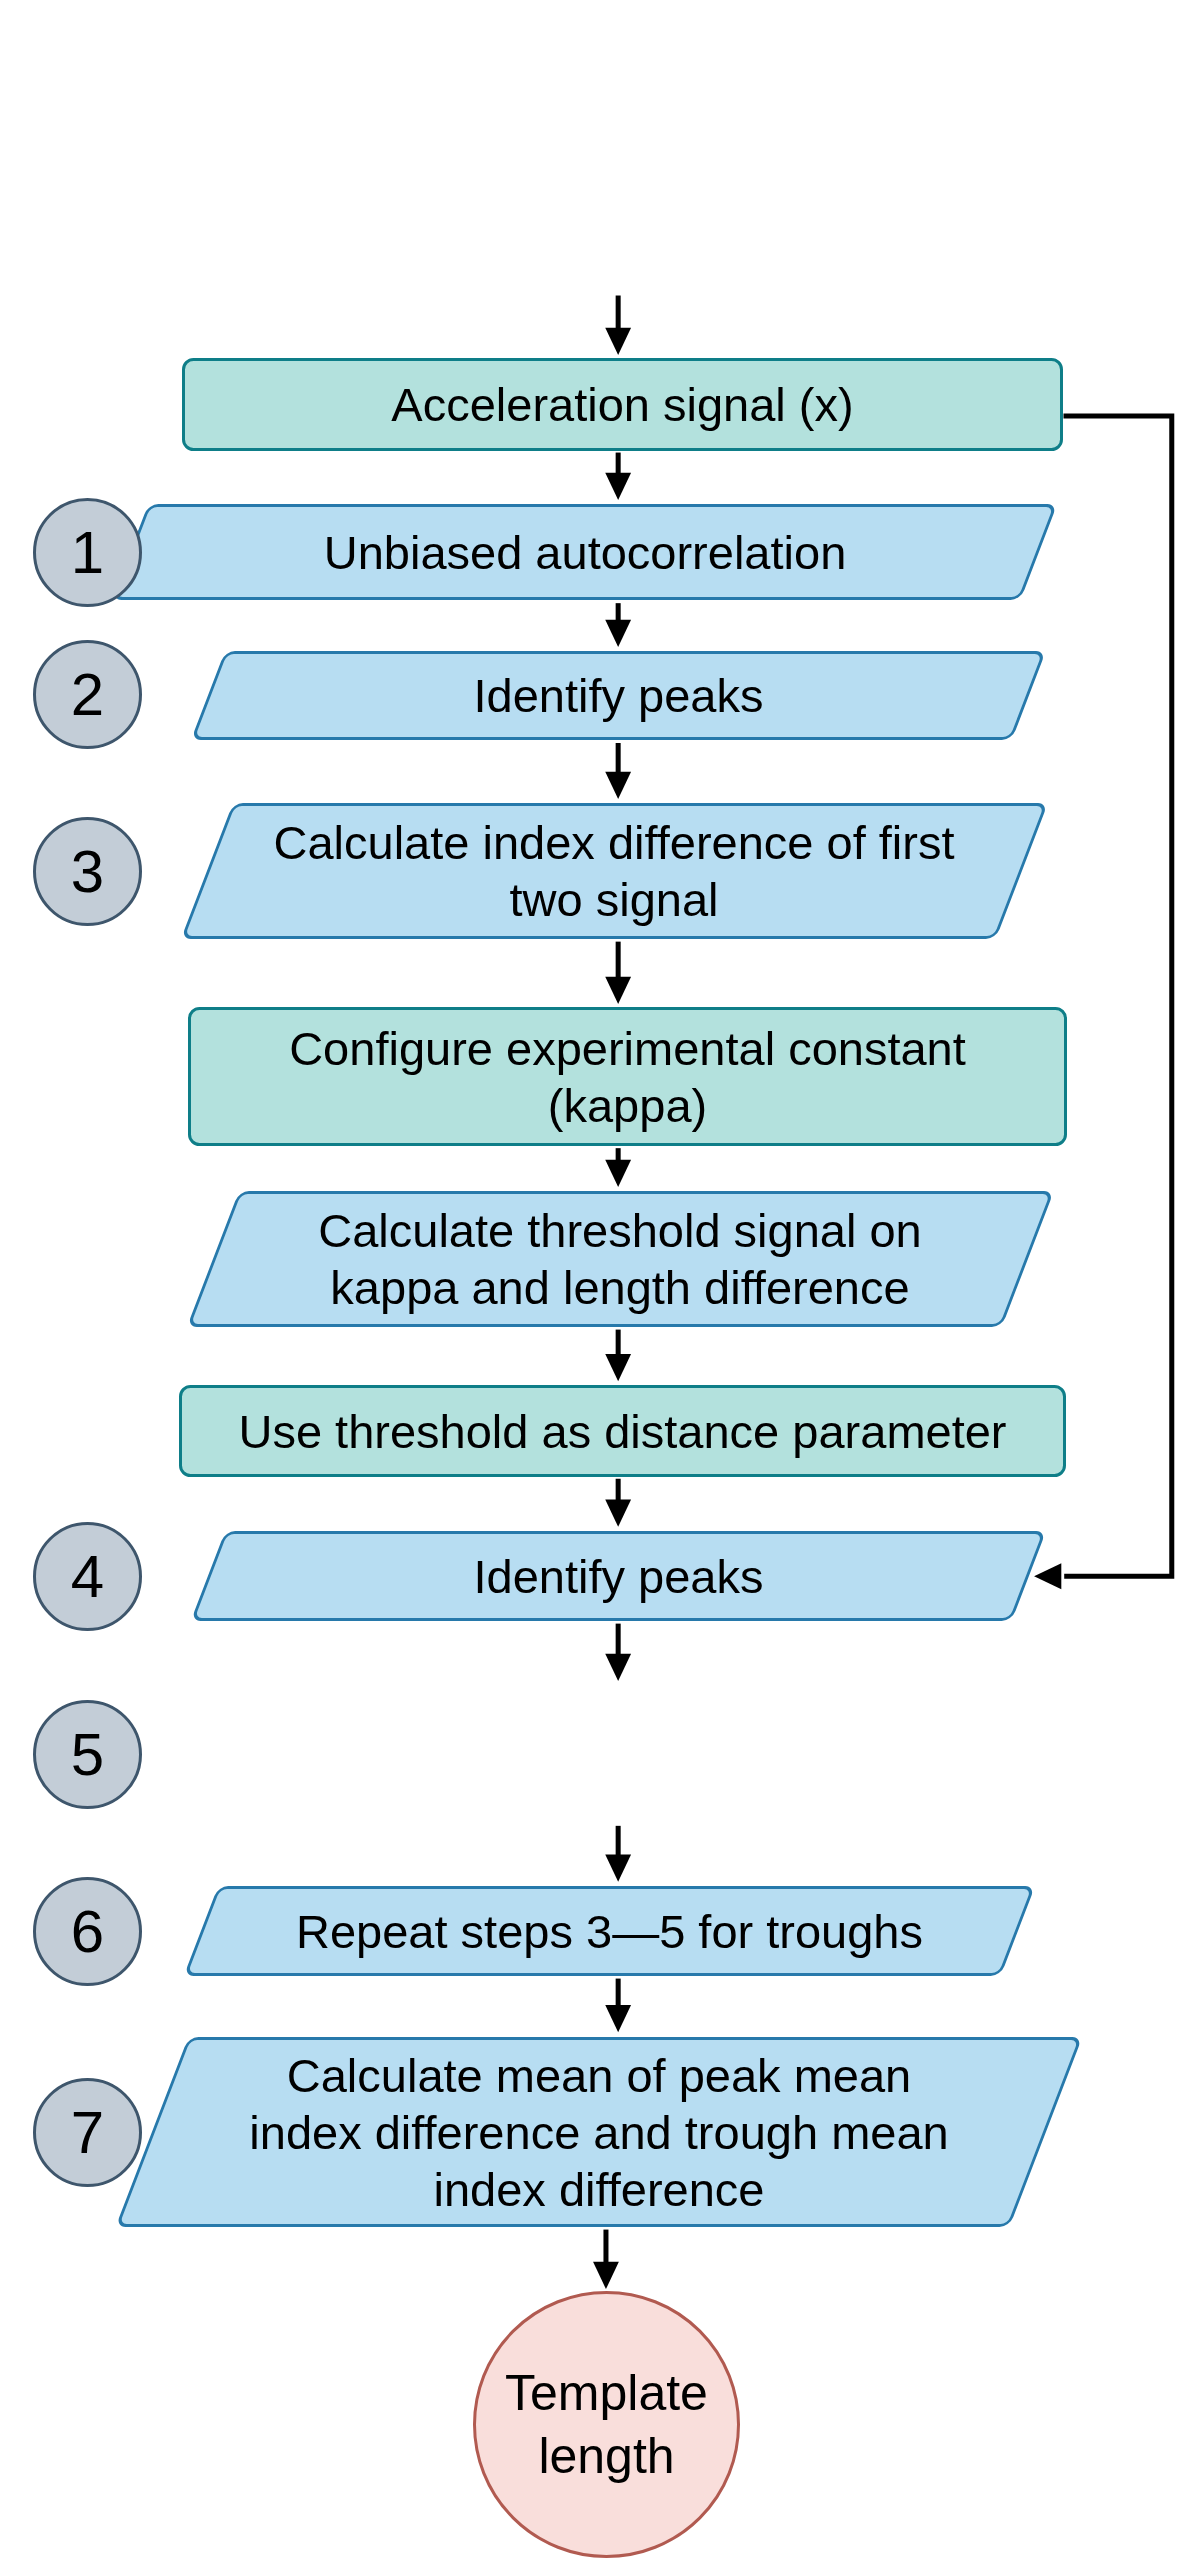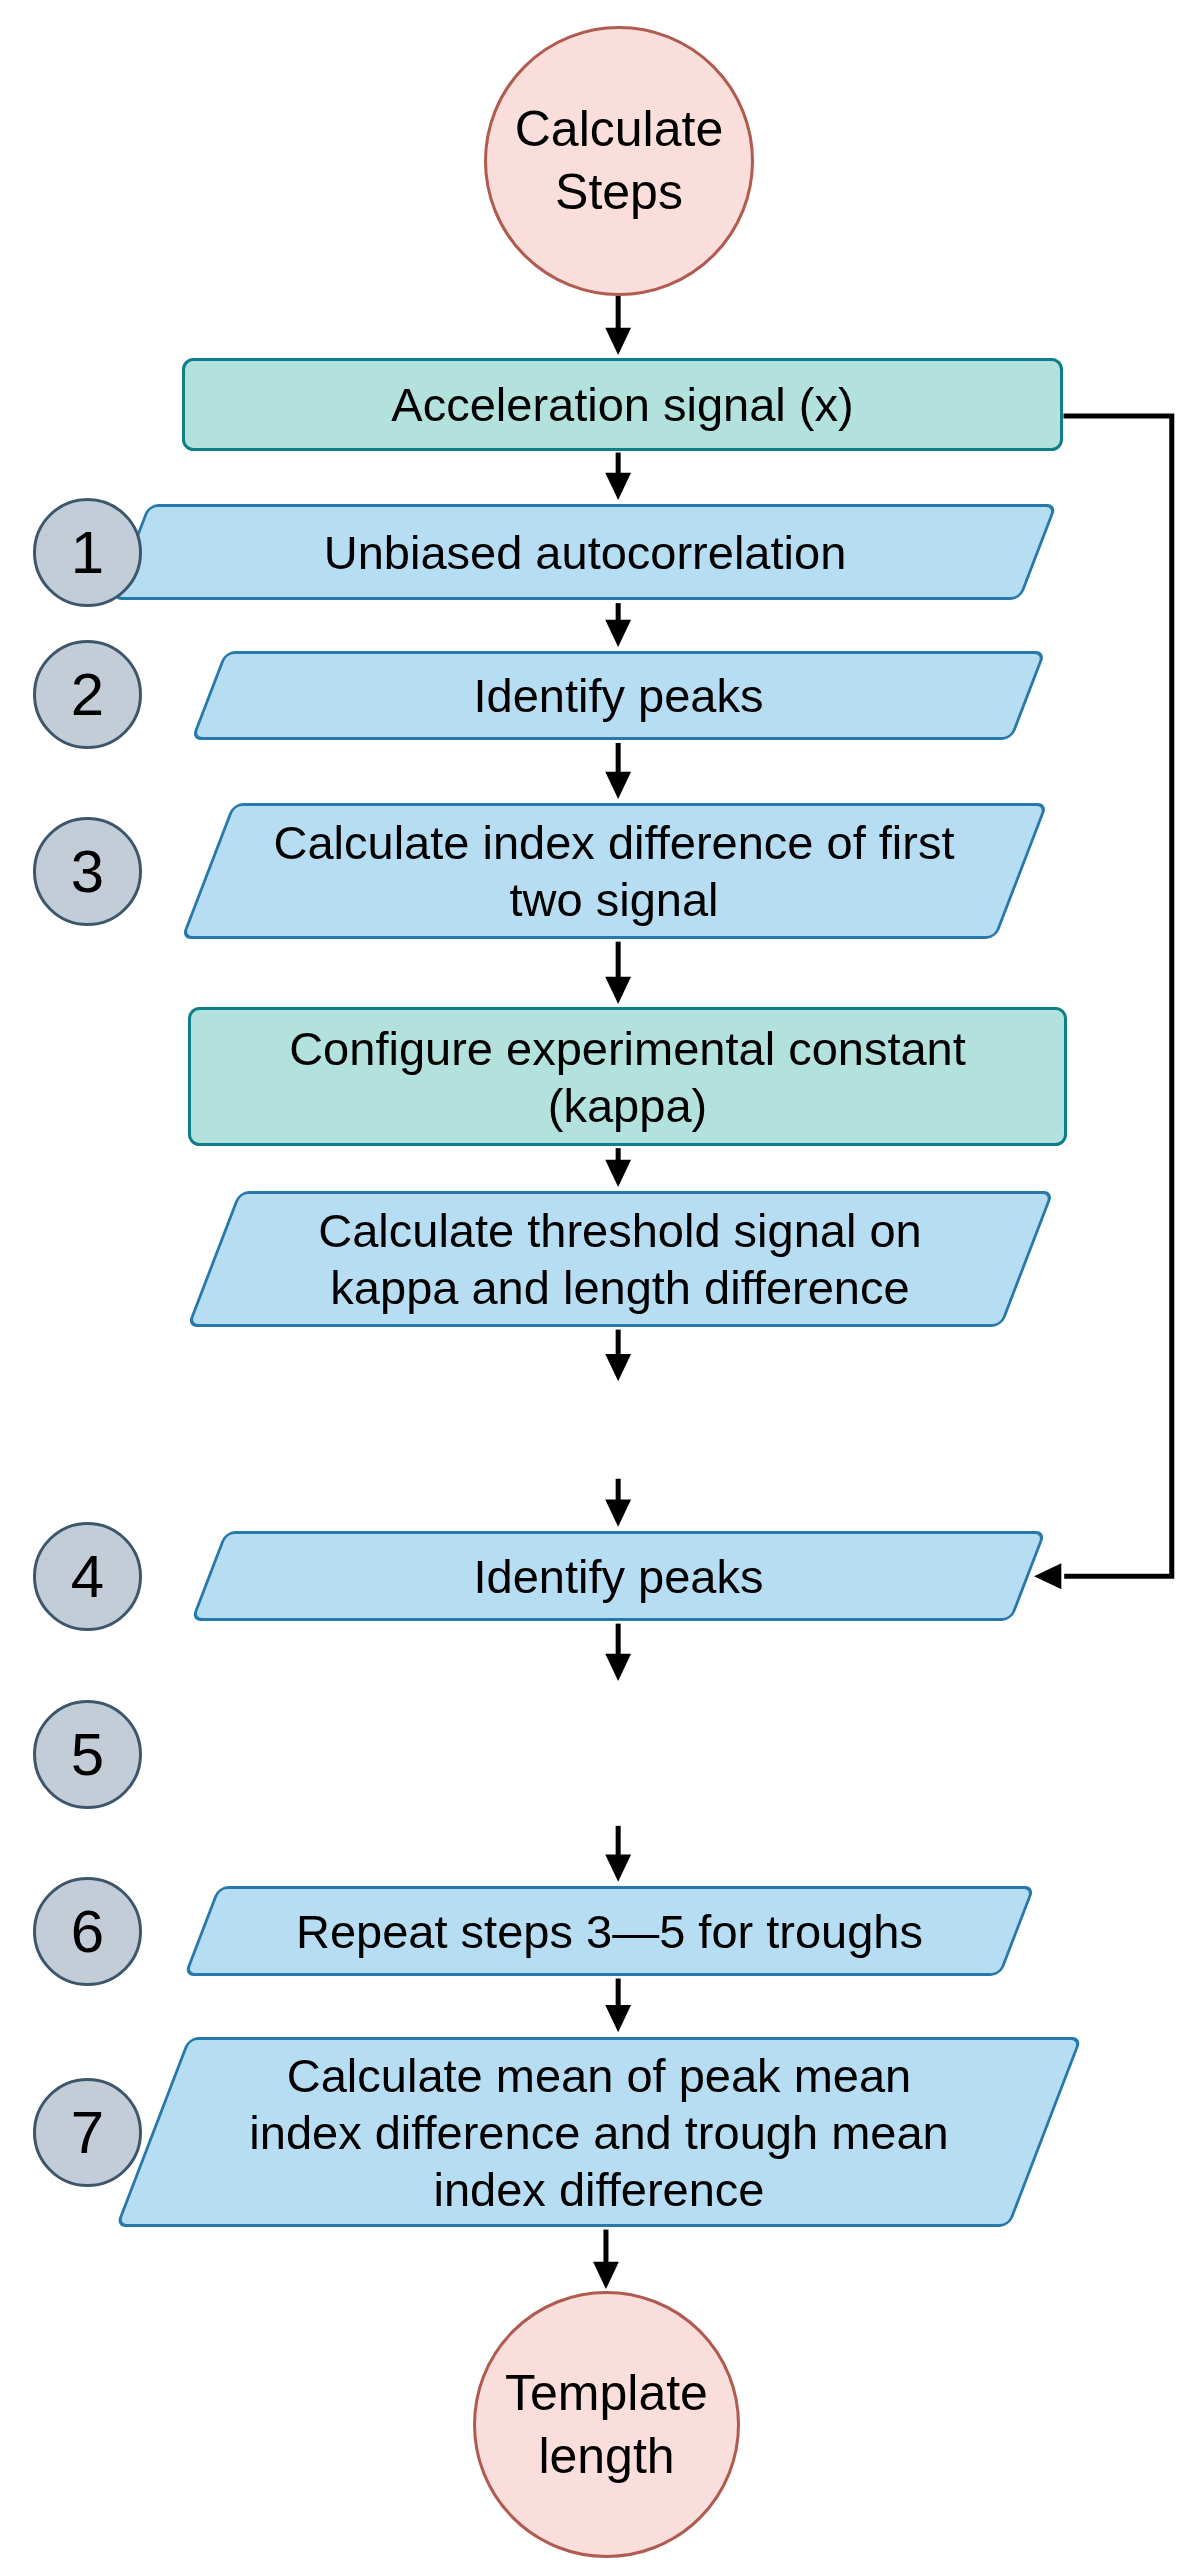--- a/index.html
+++ b/index.html
@@ -124,24 +124,20 @@
     <g>
       <line class="astroke" x1="845" y1="3109" x2="845" y2="3160"></line>
       <polygon class="afill" points="827,3154 863,3154 845,3192"></polygon>
     </g>
     <g>
       <polyline class="astroke" points="1483,580 1634,580 1634,2198 1484,2198"></polyline>
       <polygon class="afill" points="1480,2180 1480,2216 1442,2198"></polygon>
     </g>
   </svg>
 
-  <div class="terminal" style="left:484px; top:26px; width:270px; height:270px;">
-    <div>Calculate</div>
-    <div>Steps</div>
-  </div>
 
   <div class="node" style="left:181px; top:357px; width:883px; height:95px;">
     <div class="proc-shape"></div>
     <div class="label">
       <div>Acceleration signal (x)</div>
     </div>
   </div>
 
   <div class="node" style="left:111px; top:502px; width:948px; height:100px; --si:19.4px;">
     <div class="io-shape"></div>
@@ -174,20 +170,26 @@
   </div>
 
   <div class="node" style="left:186px; top:1189px; width:868px; height:140px; --si:26.5px;">
     <div class="io-shape"></div>
     <div class="label">
       <div>Calculate threshold signal on</div>
       <div>kappa and length difference</div>
     </div>
   </div>
 
+  <div class="node" style="left:178px; top:1384px; width:889px; height:94px;">
+    <div class="proc-shape"></div>
+    <div class="label">
+      <div>Use threshold as distance parameter</div>
+    </div>
+  </div>
 
   <div class="node" style="left:190px; top:1529px; width:857px; height:94px; --si:18px;">
     <div class="io-shape"></div>
     <div class="label">
       <div>Identify peaks</div>
     </div>
   </div>
 
 
   <div class="node" style="left:183px; top:1884px; width:853px; height:94px; --si:18px;">

